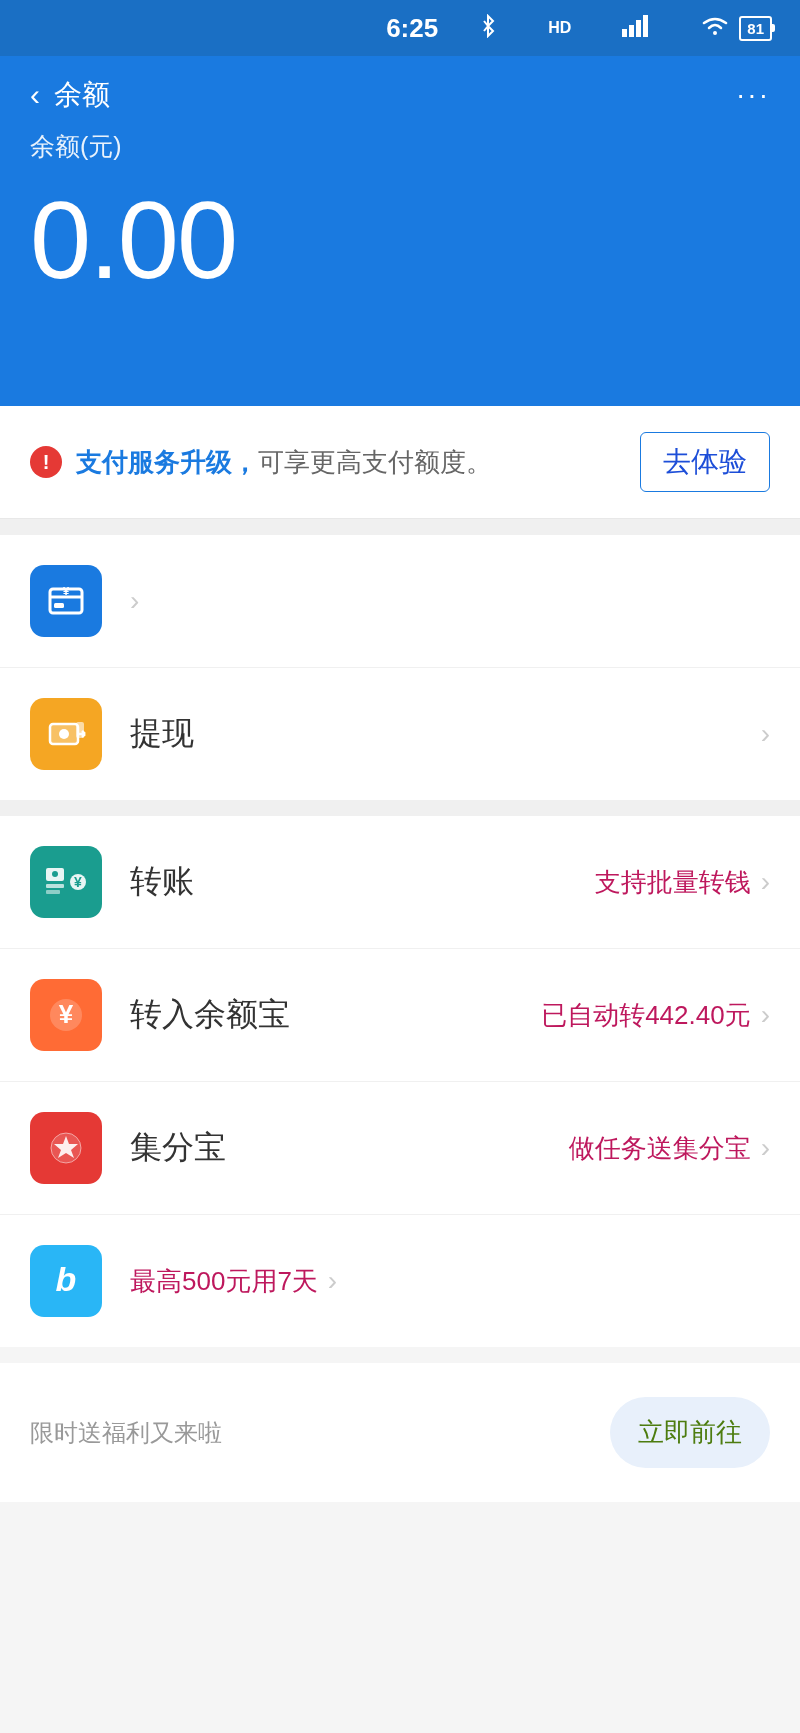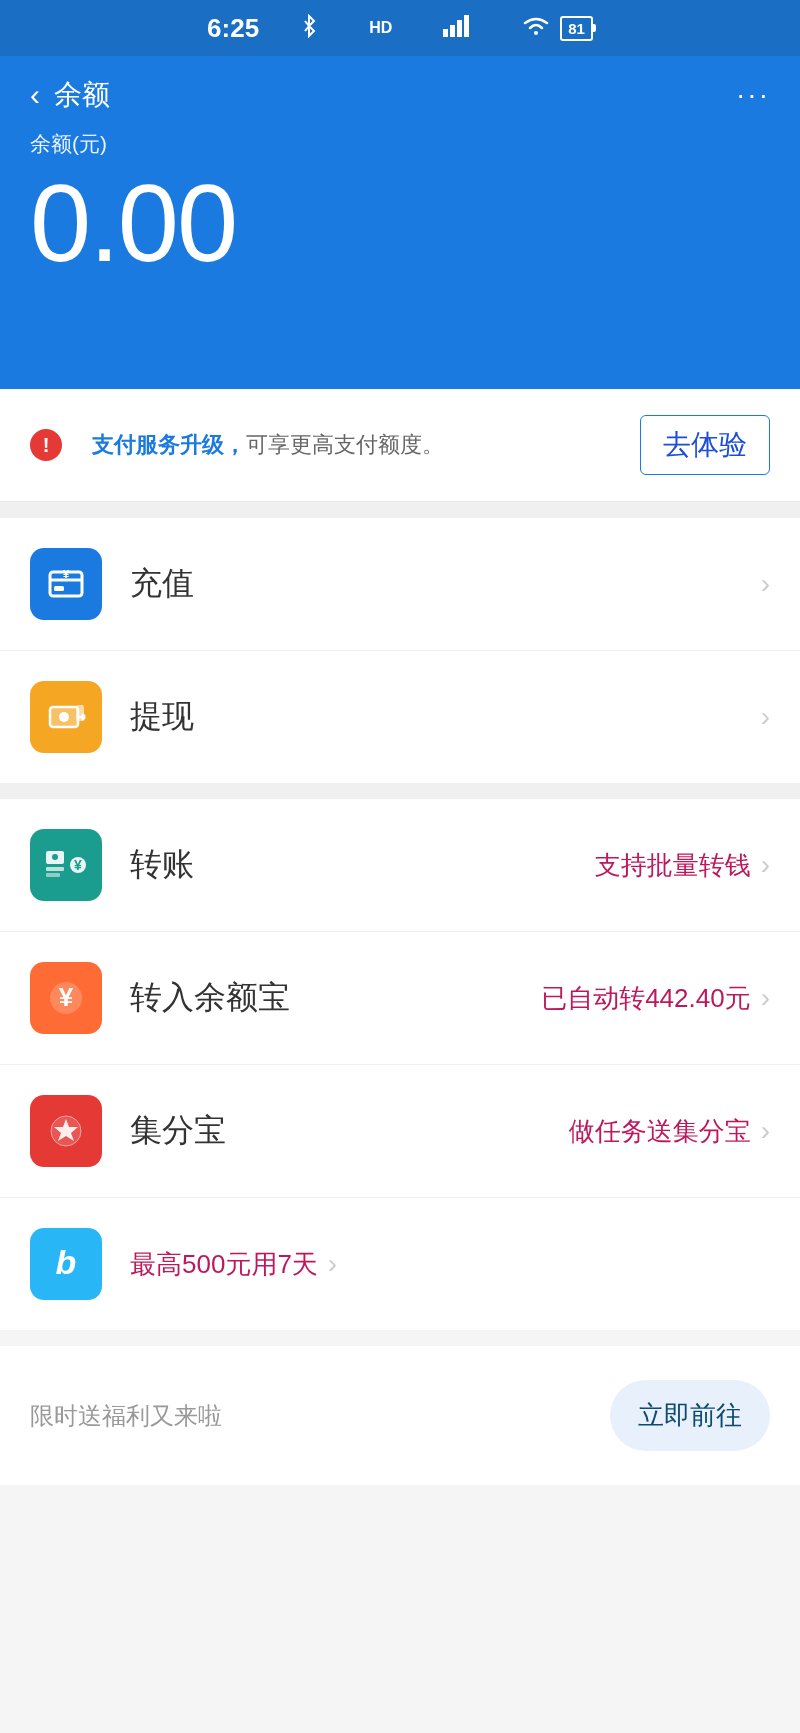--- a/index.html
+++ b/index.html
@@ -11,21 +11,21 @@
       min-height: 1733px;
       overflow-x: hidden;
     }
 
     
     .status-bar {
       background: #1a6fc4;
       height: 56px;
       display: flex;
       align-items: center;
-      justify-content: center;
+      justify-content: flex-end;
       padding: 0 28px;
       color: white;
     }
     .status-time {
       font-size: 26px;
       font-weight: 600;
     }
     .status-icons {
       display: flex;
       align-items: center;
@@ -79,23 +79,23 @@
     .back-arrow {
       font-size: 30px;
       line-height: 1;
     }
     .more-btn {
       font-size: 28px;
       letter-spacing: 2px;
       cursor: pointer;
     }
     .balance-label {
-      font-size: 21px;
+      font-size: 25px;
       color: rgba(255,255,255,0.9);
-      margin-bottom: 4px;
+      margin-bottom: 16px;
     }
     .balance-amount {
       font-size: 110px;
       font-weight: 300;
       color: white;
       line-height: 1.1;
       margin-bottom: 56px;
       letter-spacing: -2px;
     }
 
@@ -126,23 +126,22 @@
       border-radius: 50%;
       display: flex;
       align-items: center;
       justify-content: center;
       color: white;
       font-size: 20px;
       font-weight: 900;
       flex-shrink: 0;
     }
     .upgrade-text {
-      font-size: 22px;
+      font-size: 26px;
       color: #333;
-      margin-left: 16px;
     }
     .upgrade-text .highlight {
       color: #1a7ae0;
       font-weight: 600;
     }
     .upgrade-text .normal {
       color: #666;
     }
     .experience-btn {
       border: 1.5px solid #1a7ae0;
@@ -233,21 +232,21 @@
     .promo-title .gift {
       color: #1a7ae0;
       font-weight: 700;
     }
     .promo-sub {
       font-size: 24px;
       color: #999;
     }
     .goto-btn {
       background: #e8f0fb;
-      color: #0c4a6e;
+      color: #4d7c0f;
       border: none;
       padding: 18px 28px;
       border-radius: 40px;
       font-size: 26px;
       cursor: pointer;
       white-space: nowrap;
     }
 
     
     .empty-space {
@@ -342,23 +341,20 @@
 
   <div class="menu-item">
     <div class="menu-icon icon-chongzhi">
       <svg width="40" height="40" viewBox="0 0 40 40" fill="none">
         <rect x="4" y="8" width="32" height="24" rx="3" stroke="white" stroke-width="3"></rect>
         <line x1="4" y1="16" x2="36" y2="16" stroke="white" stroke-width="3"></line>
         <rect x="8" y="22" width="10" height="5" rx="1.5" fill="white"></rect>
         <text x="20" y="14" fill="white" font-size="11" font-weight="bold" text-anchor="middle">¥</text>
       </svg>
     </div>
-    <div class="menu-content">
-      <span class="menu-name">充值</span>
-    </div>
     <div class="menu-right">
       <span class="chevron">›</span>
     </div>
   </div>
 
   <div class="menu-item">
     <div class="menu-icon icon-tixian">
       <svg width="40" height="40" viewBox="0 0 40 40" fill="none">
         <rect x="4" y="10" width="28" height="20" rx="3" fill="rgba(255,255,255,0.3)" stroke="white" stroke-width="2.5"></rect>
         <circle cx="18" cy="20" r="5" fill="white"></circle>

